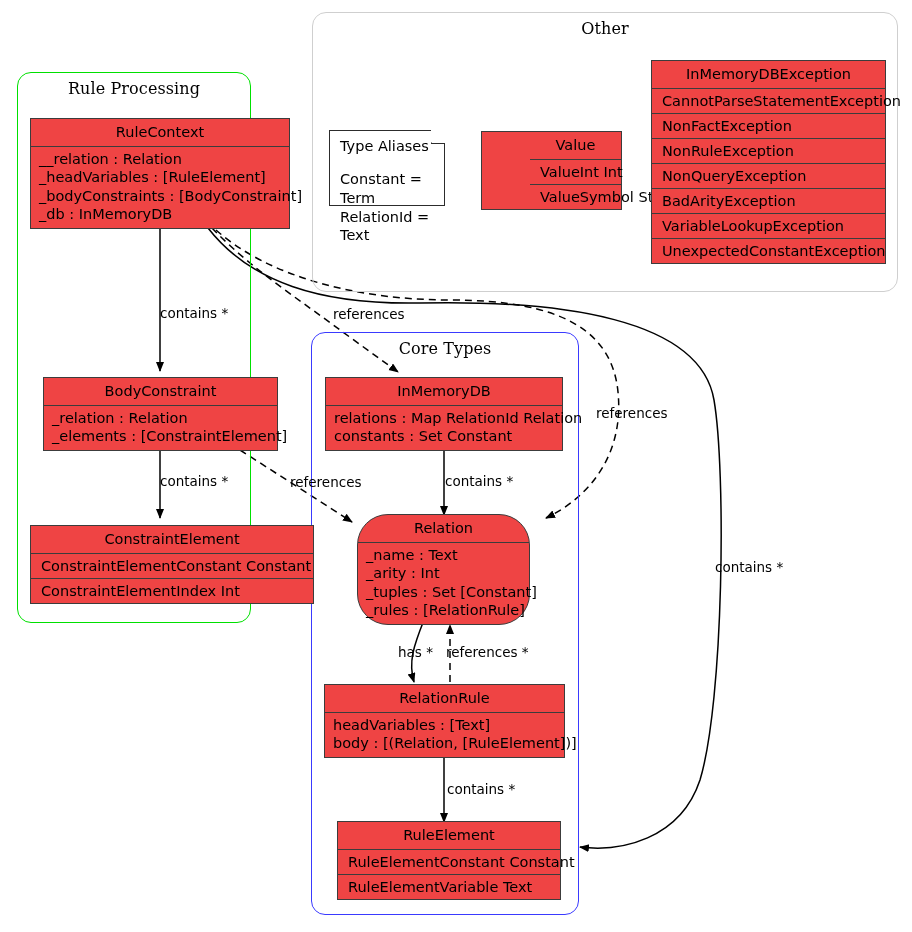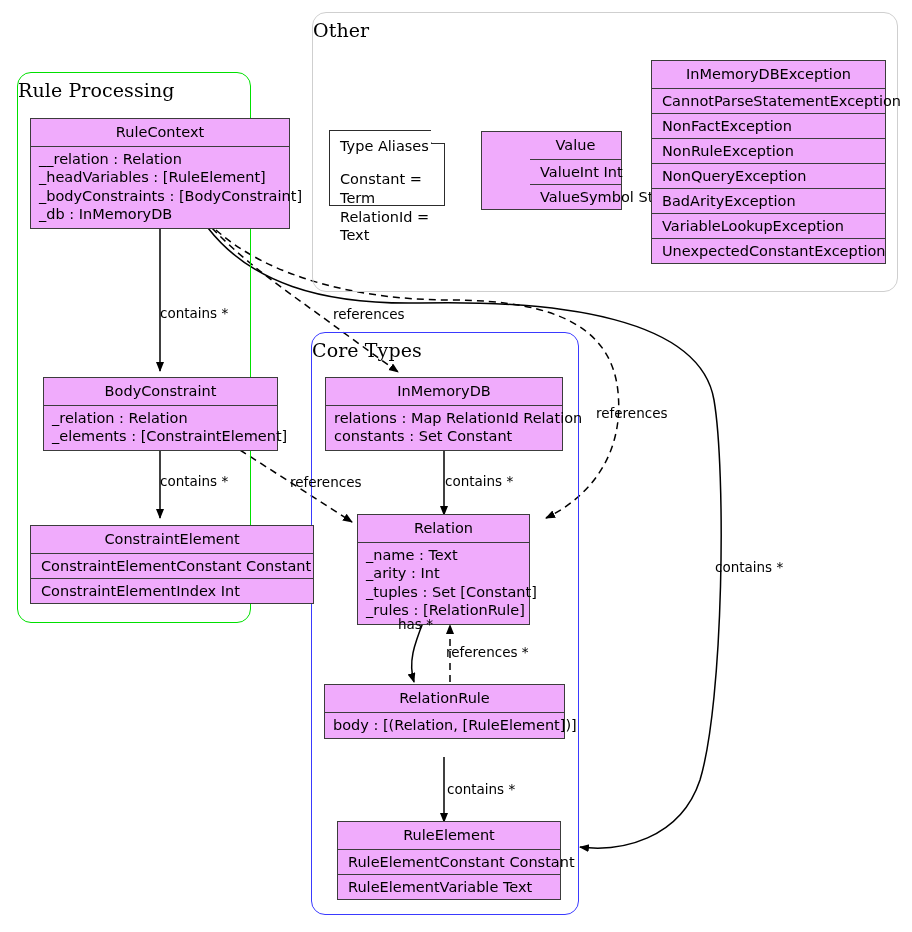--- a/index.html
+++ b/index.html
@@ -29,34 +29,35 @@
     position: absolute;
     border-radius: 14px;
     box-sizing: border-box;
     background: transparent;
   }
   .package > .pkg-title {
     position: absolute;
     top: 6px;
     left: 0;
     width: 100%;
+    text-align: center;
     font-family: "DejaVu Serif", serif;
-    font-size: 19px;
+    font-size: 16px;
     color: #000000;
     letter-spacing: 0.1px;
   }
   .pkg-other      { border: 1.4px solid #cfcfcf; }
   .pkg-rule       { border: 1.8px solid #00e000; }
   .pkg-core       { border: 1.8px solid #3a3aff; }
 
   
   .cls {
     position: absolute;
     box-sizing: border-box;
-    background: #f0abfc;
+    background: #ef4444;
     border: 1.4px solid #3c3c3c;
   }
   .cls .cls-name {
     text-align: center;
     font-size: 14.5px;
     color: #000000;
     padding: 5px 6px 5px;
     line-height: 1.15;
     white-space: nowrap;
   }
@@ -237,35 +238,36 @@
 
   <div class="cls" style="left:325px; top:377px; width:238px;">
     <div class="cls-name">InMemoryDB</div>
     <div class="divider"></div>
     <div class="attrs">
       <div class="attr-line">relations : Map RelationId Relation</div>
       <div class="attr-line">constants : Set Constant</div>
     </div>
   </div>
 
-  <div class="cls" style="left:357px; top:514px; width:173px;">
+  <div class="cls" style="left:357px; top:514px; width:173px;border-radius:31px;">
     <div class="cls-name">Relation</div>
     <div class="divider"></div>
     <div class="attrs">
       <div class="attr-line">_name : Text</div>
       <div class="attr-line">_arity : Int</div>
       <div class="attr-line">_tuples : Set [Constant]</div>
       <div class="attr-line">_rules : [RelationRule]</div>
     </div>
   </div>
 
   <div class="cls" style="left:324px; top:684px; width:241px;">
     <div class="cls-name">RelationRule</div>
     <div class="divider"></div>
     <div class="attrs">
+      <div class="attr-line">headVariables : [Text]</div>
       <div class="attr-line">body : [(Relation, [RuleElement])]</div>
     </div>
   </div>
 
   <div class="cls" style="left:337px; top:821px; width:224px;">
     <div class="cls-name">RuleElement</div>
     <div class="divider"></div>
     <div class="attr-row">RuleElementConstant Constant</div>
     <div class="divider"></div>
     <div class="attr-row">RuleElementVariable Text</div>
@@ -276,21 +278,21 @@
   <div class="elabel" style="left:333px; top:306px;">references</div>
 
   <div class="elabel" style="left:160px; top:473px;">contains *</div>
 
   <div class="elabel" style="left:290px; top:474px;">references</div>
 
   <div class="elabel" style="left:445px; top:473px;">contains *</div>
 
   <div class="elabel" style="left:596px; top:405px;">references</div>
 
-  <div class="elabel" style="left:398px; top:616px;">has *</div>
+  <div class="elabel" style="left:398px; top:644px;">has *</div>
 
   <div class="elabel" style="left:446px; top:644px;">references *</div>
 
   <div class="elabel" style="left:447px; top:781px;">contains *</div>
 
   <div class="elabel" style="left:715px; top:559px;">contains *</div>
 
 </div>
 
 </body></html>

